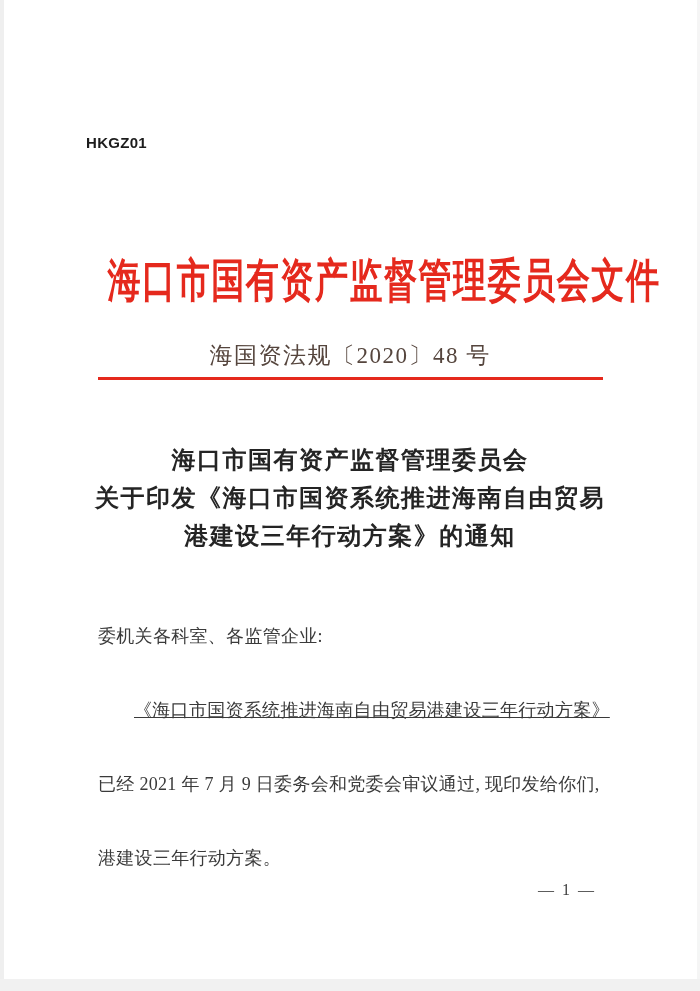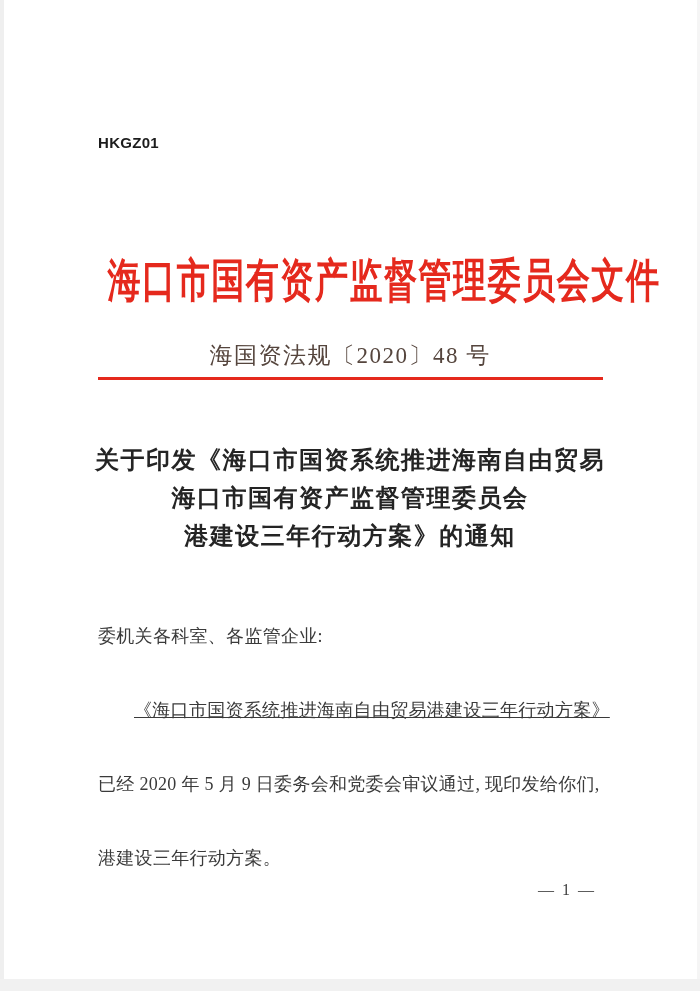--- a/index.html
+++ b/index.html
@@ -20,21 +20,21 @@
     background: #ffffff;
   }
   
   .edge { position: absolute; }
   .edge-left   { left: 0; top: 0; bottom: 0; width: 4px; background: #efefef; }
   .edge-right  { right: 0; top: 0; bottom: 0; width: 3px; background: #f5f5f5; }
   .edge-bottom { left: 0; right: 0; bottom: 0; height: 12px; background: #f1f1f1; }
 
   .doc-code {
     position: absolute;
-    left: 98px;
+    left: 86px;
     top: 134px;
     font-family: "Liberation Sans", "DejaVu Sans", sans-serif;
     font-weight: bold;
     font-size: 15px;
     letter-spacing: 0.3px;
     color: #1c1c1c;
   }
 
   .org-title-wrap {
     position: absolute;
@@ -125,29 +125,29 @@
 
   <div class="org-title-wrap">
     <span class="org-title">海口市国有资产监督管理委员会文件</span>
   </div>
 
   <div class="doc-number">海国资法规〔2020〕48 号</div>
 
   <div class="red-rule"></div>
 
   <div class="notice-title">
+    <div>海口市国有资产监督管理委员会</div>
     <div>关于印发《海口市国资系统推进海南自由贸易</div>
-    <div>海口市国有资产监督管理委员会</div>
     <div>港建设三年行动方案》的通知</div>
   </div>
 
   <div class="body-text">
     <div class="bl">委机关各科室、各监管企业:</div>
     <div class="bl indent">《海口市国资系统推进海南自由贸易港建设三年行动方案》</div>
-    <div class="bl">已经 2020 年 5 月 9 日委务会和党委会审议通过, 现印发给你们,</div>
+    <div class="bl">已经 2021 年 7 月 9 日委务会和党委会审议通过, 现印发给你们,</div>
     <div class="bl">港建设三年行动方案。</div>
     <div class="bl"></div>
     <div class="bl">案</div>
   </div>
 
   <div class="page-number">— 1 —</div>
 
 </div>
 
 </body></html>

